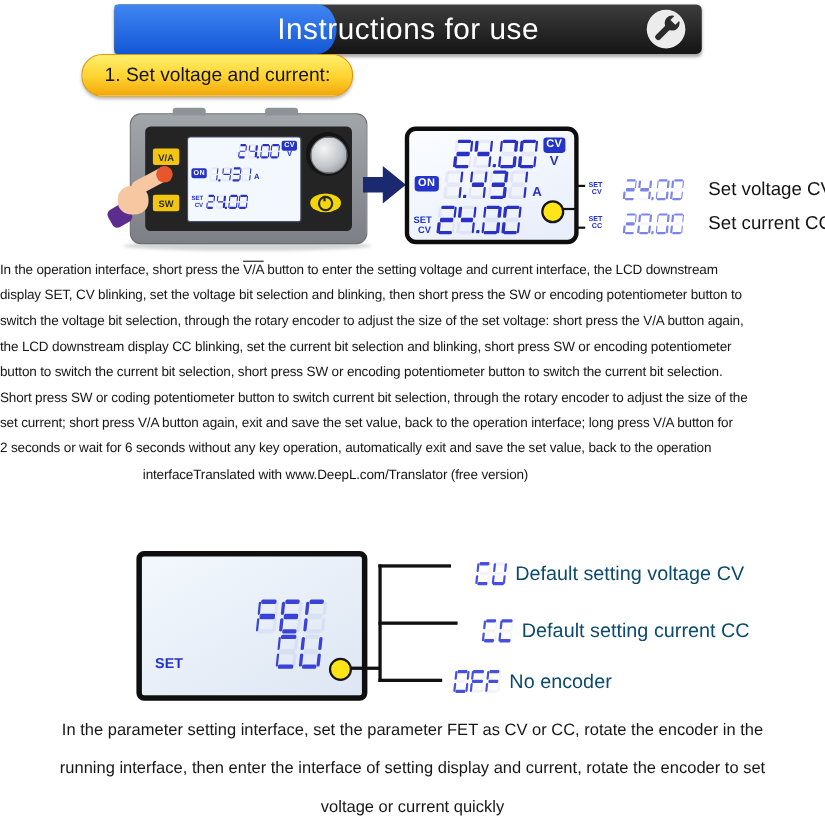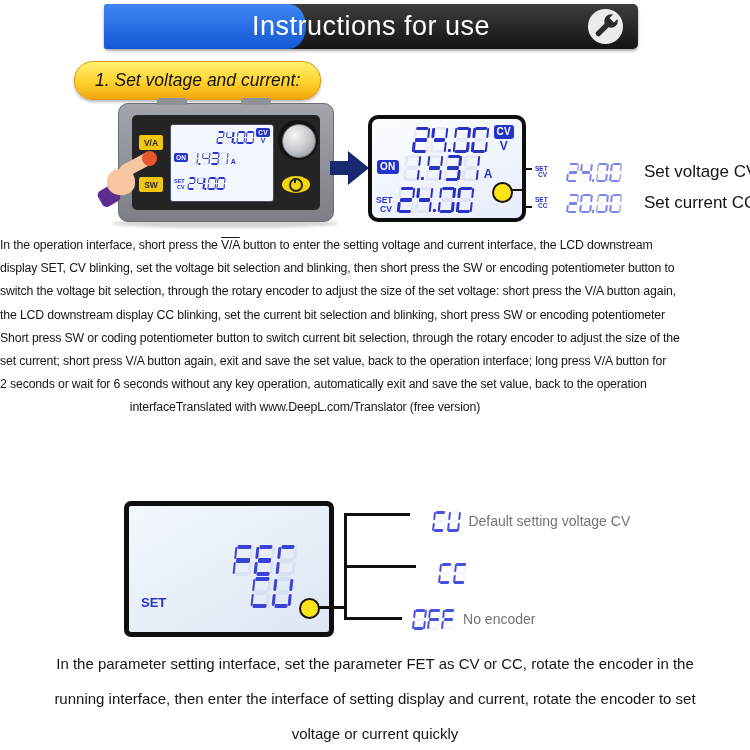--- a/index.html
+++ b/index.html
@@ -14,21 +14,21 @@
        border-radius:5px 34px 34px 5px / 5px 44px 44px 5px;}
   .hdr-title{position:absolute;left:0;top:0;width:534px;height:45px;line-height:45px;
        text-align:center;color:#fff;font-size:27px;letter-spacing:.5px;}
   .wrench{position:absolute;right:13px;top:3px;width:39px;height:39px;}
 
   
   .pill{position:absolute;height:37px;display:flex;align-items:center;padding:0 20px;
         background:linear-gradient(#fff06e,#ffd22e 55%,#f0a70c);
         border:1px solid #e0960a;border-radius:19px;font-size:17.5px;color:#141414;
         box-shadow:0 2px 3px rgba(0,0,0,.28);}
-  .pill1{left:74px;top:61px;font-style:italic;}
+  .pill1{left:74px;top:49px;}
   .pill2{left:66px;top:447px;}
 
   
   .seg7{display:inline-flex;align-items:flex-end;transform:skewX(-6deg);}
   .d7{position:relative;display:inline-block;width:.6em;height:1em;margin:0 .05em;}
   .sg{position:absolute;background:currentColor;opacity:.07;border-radius:.045em;}
   .sg.on{opacity:1;}
   .sg-a{left:14%;right:14%;top:0;height:13%;}
   .sg-g{left:14%;right:14%;top:43.5%;height:13%;}
   .sg-d{left:14%;right:14%;bottom:0;height:13%;}
@@ -118,21 +118,21 @@
   .lcd2{position:absolute;left:124px;top:501px;width:200px;height:126px;
         border:5px solid #0f0f0f;border-radius:7px;
         background:linear-gradient(150deg,#f3f8fd,#dde6f3);color:#3a43d6;}
   .lcd2-param{position:absolute;right:32px;top:39px;font-size:31px;}
   .lcd2-val{position:absolute;right:36px;top:71px;font-size:31px;}
   .lcd2-set{position:absolute;left:12px;bottom:22px;font-size:13px;font-weight:bold;color:#2433c8;}
 
   
   .opt{position:absolute;display:flex;align-items:center;gap:7px;height:26px;}
   .opt .seg7{font-size:21px;color:#4650e0;}
-  .opt-label{font-size:14px;color:#737373;white-space:nowrap;}
+  .opt-label{font-size:18px;color:#0c4a6e;white-space:nowrap;}
 </style>
 </head>
 <body>
 
 <div id="canvas">
 
   <div class="hdr">
     <div class="hdr-blue"></div>
     <div class="hdr-title">Instructions for use</div>
     <div class="wrench">
@@ -551,20 +551,21 @@
         </span>
       </span>
     <span class="callout-label">Set current CC</span>
   </div>
 
   <div class="para1">
     <div class="pline"><span>In the operation interface, short press the </span><span class="ovl">V/A</span><span> button to enter the setting voltage and current interface, the LCD downstream</span></div>
     <div class="pline">display SET, CV blinking, set the voltage bit selection and blinking, then short press the SW or encoding potentiometer button to</div>
     <div class="pline">switch the voltage bit selection, through the rotary encoder to adjust the size of the set voltage: short press the V/A button again,</div>
     <div class="pline">the LCD downstream display CC blinking, set the current bit selection and blinking, short press SW or encoding potentiometer</div>
+    <div class="pline">button to switch the current bit selection, short press SW or encoding potentiometer button to switch the current bit selection.</div>
     <div class="pline">Short press SW or coding potentiometer button to switch current bit selection, through the rotary encoder to adjust the size of the</div>
     <div class="pline">set current; short press V/A button again, exit and save the set value, back to the operation interface; long press V/A button for</div>
     <div class="pline">2 seconds or wait for 6 seconds without any key operation, automatically exit and save the set value, back to the operation</div>
     <div class="pline">interfaceTranslated with www.DeepL.com/Translator (free version)</div>
   </div>
 
 
   <div class="lcd2">
     <span class="seg7 lcd2-param">
         <span class="d7">
@@ -662,20 +663,21 @@
         <span class="d7">
           <i class="sg sg-a on"></i>
           <i class="sg sg-b"></i>
           <i class="sg sg-c"></i>
           <i class="sg sg-d on"></i>
           <i class="sg sg-e on"></i>
           <i class="sg sg-f on"></i>
           <i class="sg sg-g"></i>
         </span>
       </span>
+    <span class="opt-label">Default setting current CC</span>
   </div>
   <div class="opt" style="left:412px;top:606px;">
     <span class="seg7">
         <span class="d7">
           <i class="sg sg-a on"></i>
           <i class="sg sg-b on"></i>
           <i class="sg sg-c on"></i>
           <i class="sg sg-d on"></i>
           <i class="sg sg-e on"></i>
           <i class="sg sg-f on"></i>

